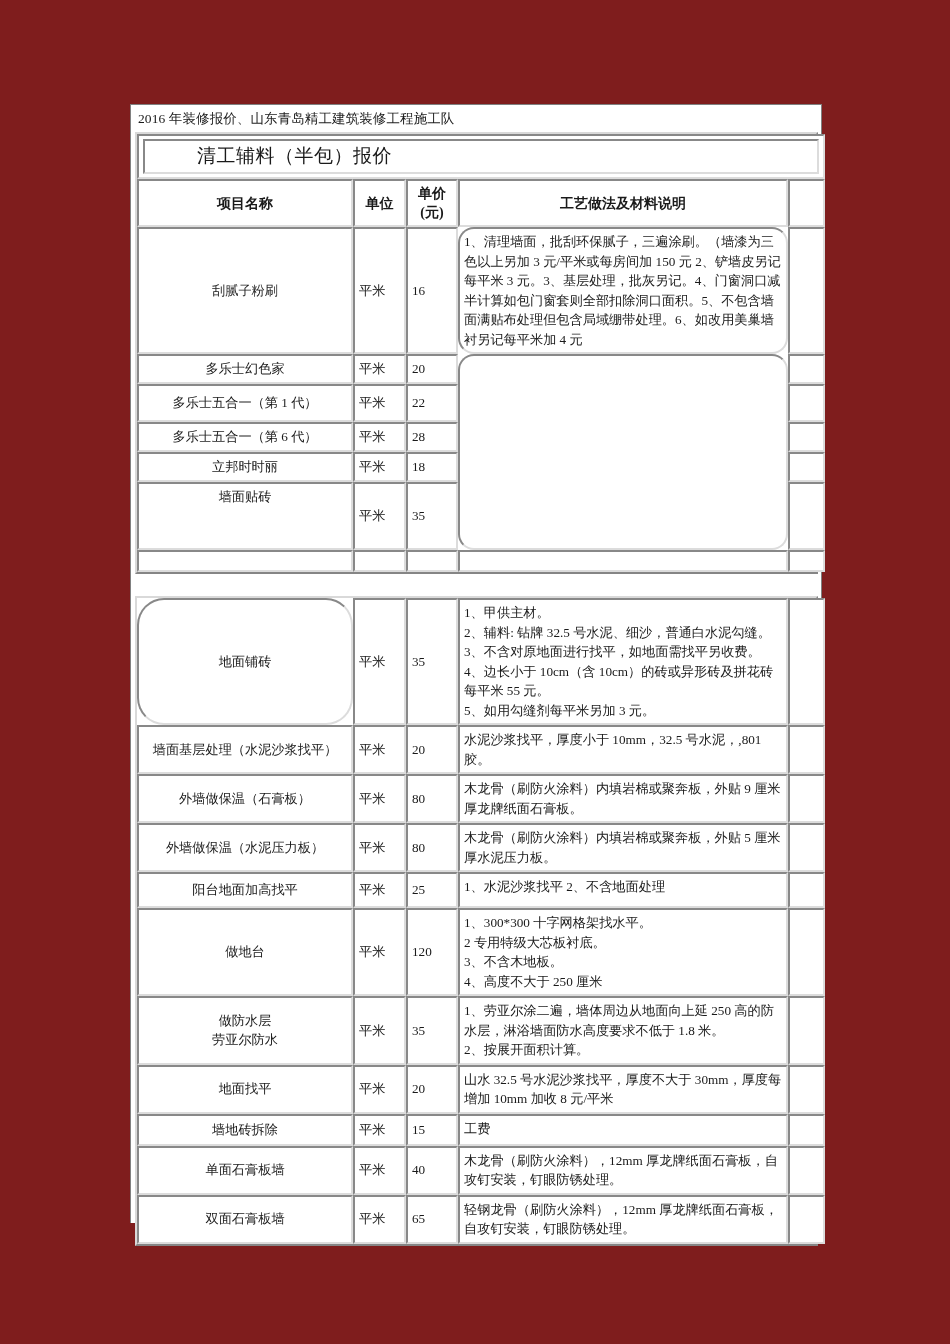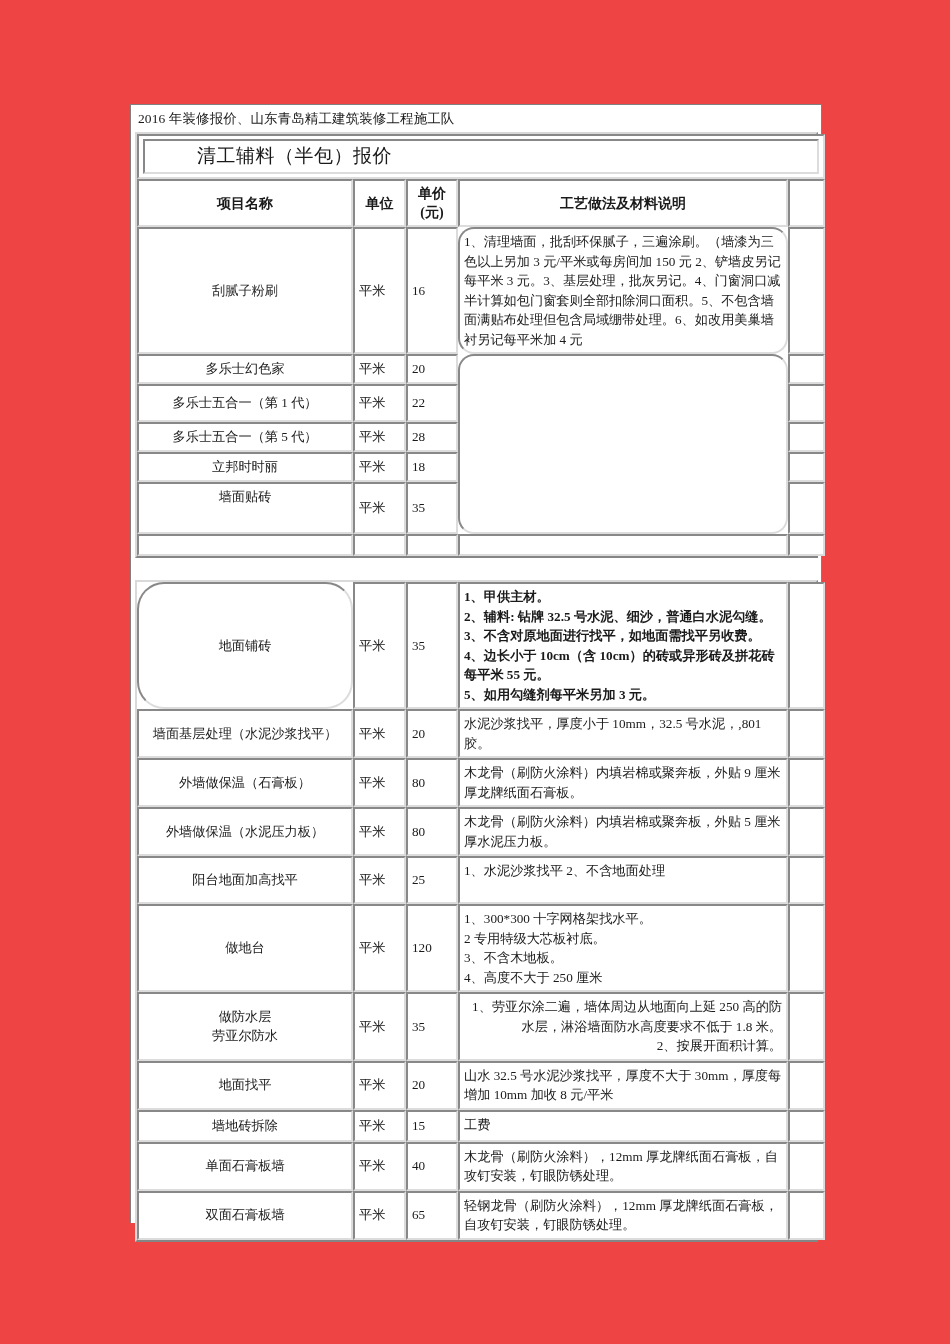--- a/index.html
+++ b/index.html
@@ -17,21 +17,21 @@
     position: relative;
     overflow: hidden;
   }
 
   
   .page {
     position: absolute;
     left: 0; top: 0;
     width: 950px;
     height: 1344px;
-    background: #ef4444;
+    background: #7f1d1d;
   }
 
   
   .doc-frame {
     position: absolute;
     left: 130px;
     top: 104px;
     width: 692px;
     height: 1119px;
     border: 1px solid #808080;
@@ -181,33 +181,33 @@
             <td class="c-desc-cell desc-merged" rowspan="5"></td>
             <td class="c-blank"></td>
           </tr>
           <tr>
             <td class="c-name-cell" style="height:38px">多乐士五合一（第 1 代）</td>
             <td class="c-center">平米</td>
             <td class="c-center">22</td>
             <td class="c-blank"></td>
           </tr>
           <tr>
-            <td class="c-name-cell" style="height:30px">多乐士五合一（第 5 代）</td>
+            <td class="c-name-cell" style="height:30px">多乐士五合一（第 6 代）</td>
             <td class="c-center">平米</td>
             <td class="c-center">28</td>
             <td class="c-blank"></td>
           </tr>
           <tr>
             <td class="c-name-cell" style="height:30px">立邦时时丽</td>
             <td class="c-center">平米</td>
             <td class="c-center">18</td>
             <td class="c-blank"></td>
           </tr>
           <tr>
-            <td class="c-name-cell" style="height:52px;vertical-align:top;">墙面贴砖</td>
+            <td class="c-name-cell" style="height:68px;vertical-align:top;">墙面贴砖</td>
             <td class="c-center">平米</td>
             <td class="c-center">35</td>
             <td class="c-blank"></td>
           </tr>
 
           <tr class="empty-row">
             <td class="c-name-cell"></td>
             <td class="c-center"></td>
             <td class="c-center"></td>
             <td class="c-desc-cell"></td>
@@ -228,21 +228,21 @@
             <col class="c-price">
             <col class="c-desc">
             <col class="c-tail">
         </colgroup>
         <tbody id="t2-body">
 
         <tr>
               <td class="c-name-cell" style="height: 100px; white-space: pre-line; border-radius: 27px;">地面铺砖</td>
               <td class="c-center">平米</td>
               <td class="c-center">35</td>
-              <td class="c-desc-cell" style="vertical-align: top; font-weight: bold;">1、甲供主材。
+              <td class="c-desc-cell" style="vertical-align: top;">1、甲供主材。
 2、辅料: 钻牌 32.5 号水泥、细沙，普通白水泥勾缝。3、不含对原地面进行找平，如地面需找平另收费。
 4、边长小于 10cm（含 10cm）的砖或异形砖及拼花砖每平米 55 元。
 5、如用勾缝剂每平米另加 3 元。</td>
               <td class="c-blank"></td>
             </tr>
             <tr>
               <td class="c-name-cell" style="height: 32px; white-space: pre-line;">墙面基层处理（水泥沙浆找平）</td>
               <td class="c-center">平米</td>
               <td class="c-center">20</td>
               <td class="c-desc-cell" style="vertical-align: top;">水泥沙浆找平，厚度小于 10mm，32.5 号水泥，,801 胶。</td>
@@ -256,42 +256,42 @@
               <td class="c-blank"></td>
             </tr>
             <tr>
               <td class="c-name-cell" style="height: 46px; white-space: pre-line;">外墙做保温（水泥压力板）</td>
               <td class="c-center">平米</td>
               <td class="c-center">80</td>
               <td class="c-desc-cell" style="vertical-align: top;">木龙骨（刷防火涂料）内填岩棉或聚奔板，外贴 5 厘米厚水泥压力板。</td>
               <td class="c-blank"></td>
             </tr>
             <tr>
-              <td class="c-name-cell" style="height: 48px; white-space: pre-line;">阳台地面加高找平</td>
+              <td class="c-name-cell" style="height: 36px; white-space: pre-line;">阳台地面加高找平</td>
               <td class="c-center">平米</td>
               <td class="c-center">25</td>
               <td class="c-desc-cell" style="vertical-align: top;">1、水泥沙浆找平 2、不含地面处理</td>
               <td class="c-blank"></td>
             </tr>
             <tr>
               <td class="c-name-cell" style="height: 68px; white-space: pre-line;">做地台</td>
               <td class="c-center">平米</td>
               <td class="c-center">120</td>
               <td class="c-desc-cell" style="vertical-align: top;">1、300*300 十字网格架找水平。
 2 专用特级大芯板衬底。
 3、不含木地板。
 4、高度不大于 250 厘米</td>
               <td class="c-blank"></td>
             </tr>
             <tr>
               <td class="c-name-cell" style="height: 56px; white-space: pre-line;">做防水层
 劳亚尔防水</td>
               <td class="c-center">平米</td>
               <td class="c-center">35</td>
-              <td class="c-desc-cell" style="vertical-align: top; text-align: right;">1、劳亚尔涂二遍，墙体周边从地面向上延 250 高的防水层，淋浴墙面防水高度要求不低于 1.8 米。
+              <td class="c-desc-cell" style="vertical-align: top;">1、劳亚尔涂二遍，墙体周边从地面向上延 250 高的防水层，淋浴墙面防水高度要求不低于 1.8 米。
 2、按展开面积计算。</td>
               <td class="c-blank"></td>
             </tr>
             <tr>
               <td class="c-name-cell" style="height: 46px; white-space: pre-line;">地面找平</td>
               <td class="c-center">平米</td>
               <td class="c-center">20</td>
               <td class="c-desc-cell" style="vertical-align: top;">山水 32.5 号水泥沙浆找平，厚度不大于 30mm，厚度每增加 10mm 加收 8 元/平米</td>
               <td class="c-blank"></td>
             </tr>

